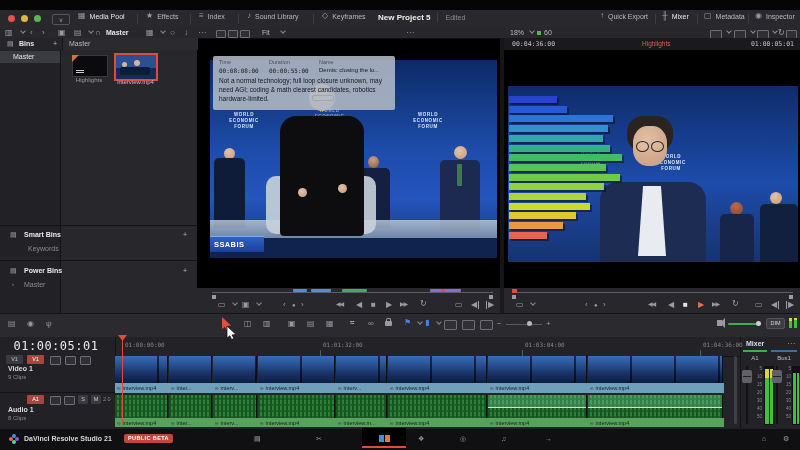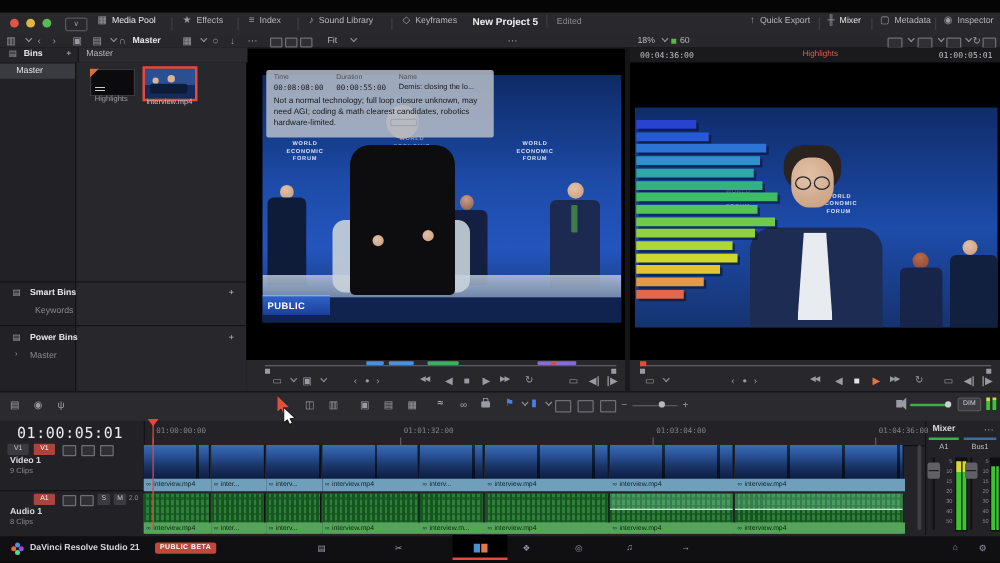--- a/index.html
+++ b/index.html
@@ -198,21 +198,21 @@
 
     <div class="ab" style="left:56px;top:116px;width:110px;height:58px;background:#c8d1da;border-radius:10px;opacity:.9;"></div>
 
     <div class="ab" style="left:70px;top:56px;width:84px;height:120px;background:#0d0d10;border-radius:16px 16px 4px 4px;"></div>
     <div class="head" style="left:99px;top:24px;width:26px;height:27px;"></div>
     <div class="ab" style="left:102px;top:35px;width:20px;height:4px;border:1px solid #1a1a1a;border-radius:2px;background:rgba(255,255,255,.08);"></div>
     <div class="head" style="left:88px;top:128px;width:9px;height:9px;"></div>
     <div class="head" style="left:128px;top:124px;width:9px;height:9px;"></div>
 
     <div class="ab" style="left:0;top:176px;width:54px;height:15px;background:linear-gradient(180deg,#2e62c8,#1b3f98);border-top:1px solid #7fa8ff;">
-      <span style="position:absolute;left:4px;top:3px;font-size:7.5px;font-weight:bold;color:#fff;letter-spacing:.4px;">PUBLIC</span>
+      <span style="position:absolute;left:4px;top:3px;font-size:7.5px;font-weight:bold;color:#fff;letter-spacing:.4px;">SSABIS</span>
     </div>
   </div>
 
   <div class="ab" style="left:213px;top:56px;width:182px;height:54px;background:rgba(178,186,198,.88);border-radius:2px;padding:3px 4px;box-sizing:border-box;">
     <span style="position:absolute;left:6px;top:3px;font-size:5.5px;color:#4a4f58;">Time</span>
     <span style="position:absolute;left:56px;top:3px;font-size:5.5px;color:#4a4f58;">Duration</span>
     <span style="position:absolute;left:106px;top:3px;font-size:5.5px;color:#4a4f58;">Name</span>
     <span class="tc" style="position:absolute;left:6px;top:11px;font-size:6px;color:#15181d;">00:08:08:00</span>
     <span class="tc" style="position:absolute;left:56px;top:11px;font-size:6px;color:#15181d;">00:00:55:00</span>
     <span style="position:absolute;left:106px;top:11px;font-size:6px;color:#15181d;white-space:nowrap;">Demis: closing the lo...</span>

